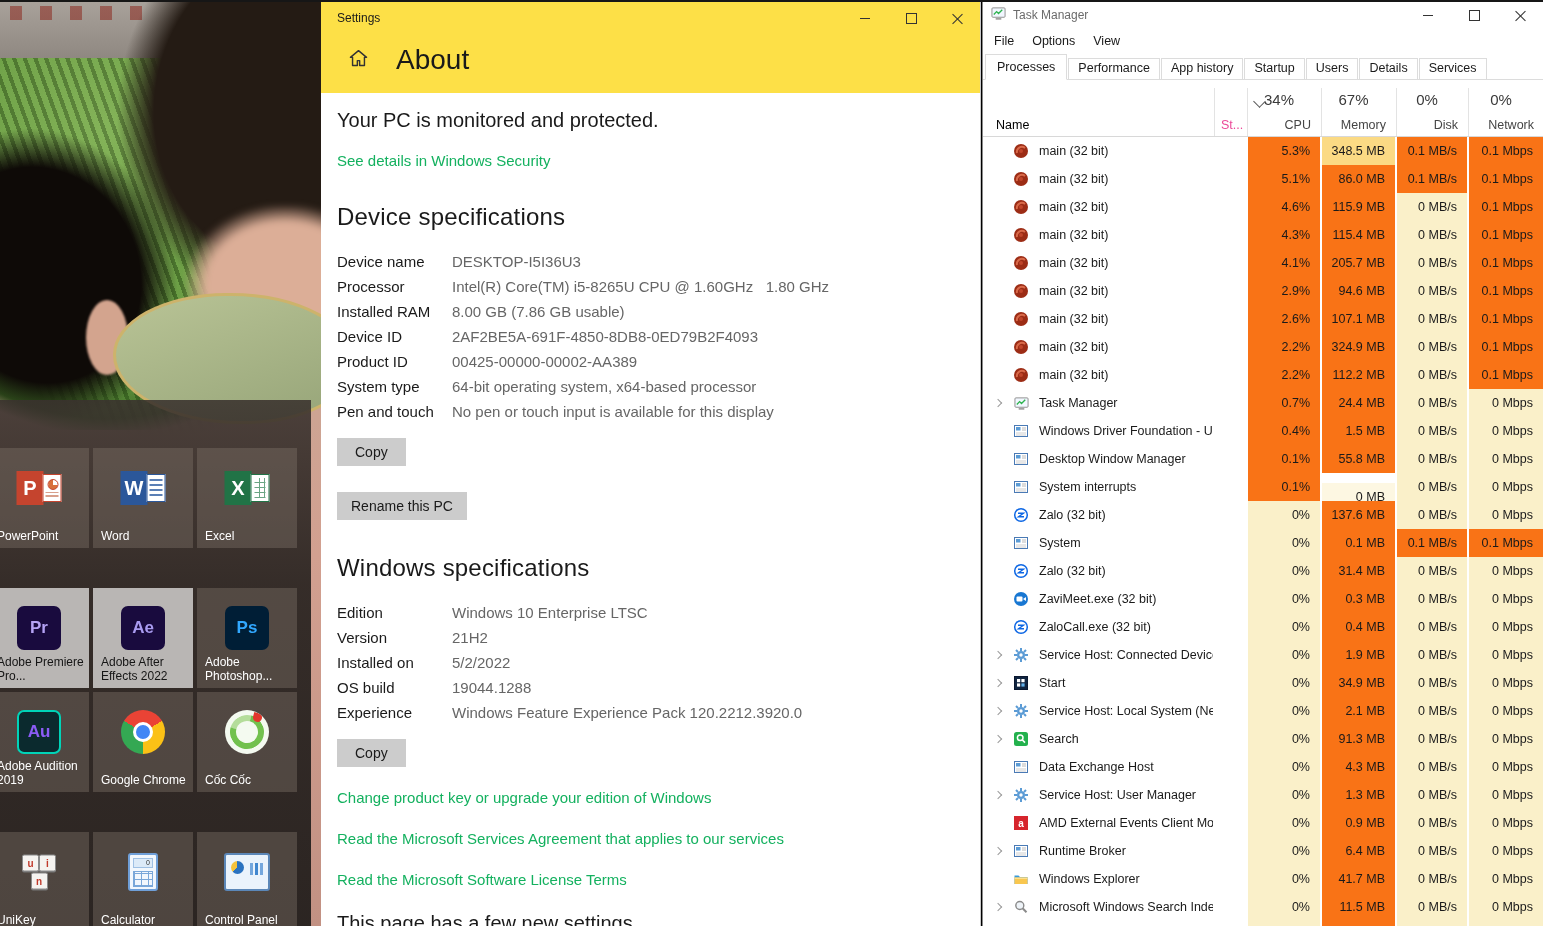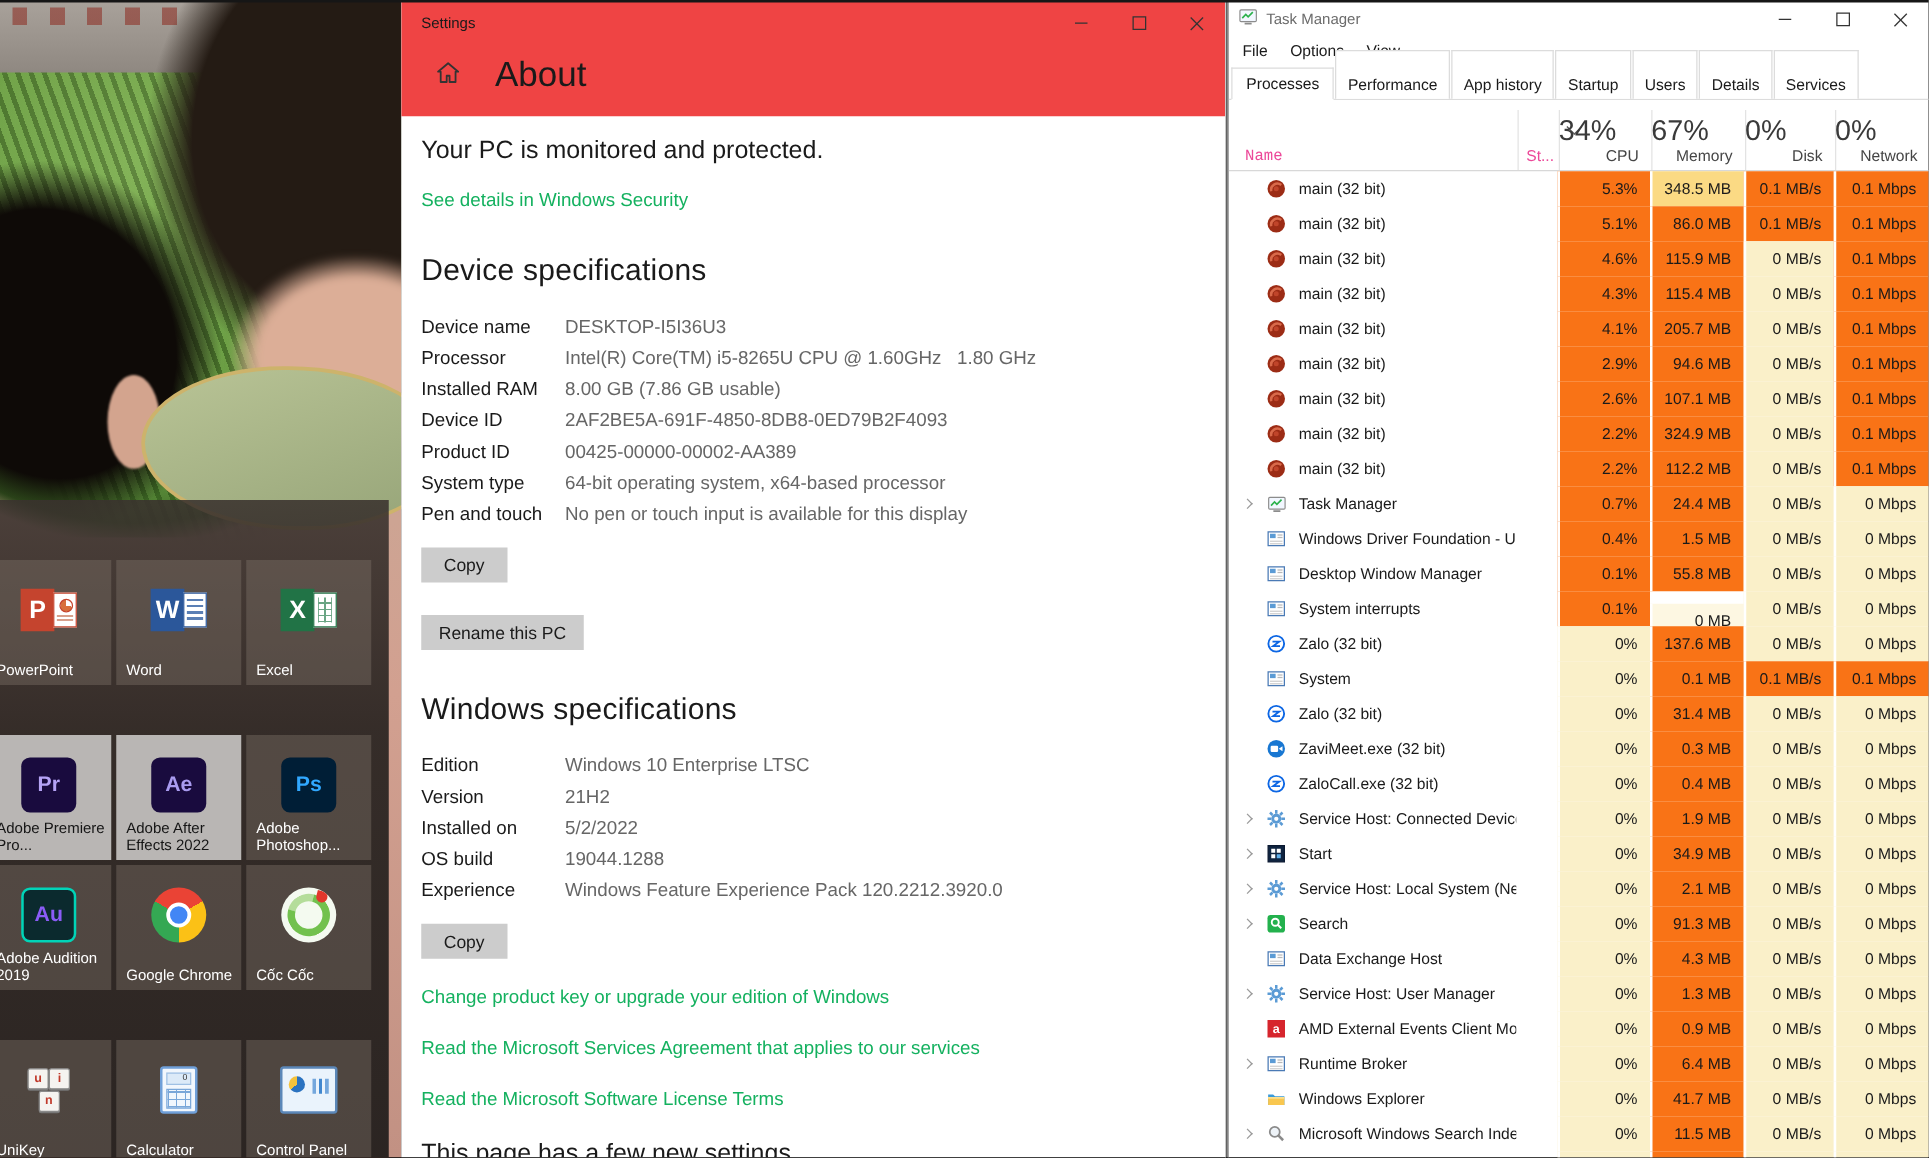--- a/index.html
+++ b/index.html
@@ -71,21 +71,21 @@
   .cap{width:46px;height:100%;display:flex;align-items:center;justify-content:center;}
   .ic-min{width:10px;height:1px;background:#333;}
   .ic-max{width:9px;height:9px;border:1px solid #333;}
   .ic-close{position:relative;width:11px;height:11px;}
   .ic-close::before,.ic-close::after{content:'';position:absolute;left:5px;top:-1px;width:1px;height:14px;background:#333;}
   .ic-close::before{transform:rotate(45deg);} .ic-close::after{transform:rotate(-45deg);}
 
   
   .settings{position:absolute;left:321px;top:0;width:660px;height:926px;background:#fff;overflow:hidden;
     color:#1a1a1a;font-size:15px;border-right:1px solid #c9c9c9;box-sizing:border-box;}
-  .s-header{height:93px;background:#ef4444;position:relative;}
+  .s-header{height:93px;background:#fde047;position:relative;}
   .s-titlebar{height:36px;display:flex;align-items:center;}
   .s-title{margin-left:16px;font-size:12px;}
   .caps{position:absolute;right:0;top:0;height:36px;display:flex;}
   .s-hero{display:flex;align-items:center;margin:8px 0 0 26px;gap:26px;}
   .s-page-title{font-size:28px;font-weight:300;}
   .s-content{padding-left:16px;}
   .p-hero{font-size:20px;margin:16px 0 0;}
   .green-link{color:#14b15f;font-size:15px;display:inline-block;margin-top:20px;text-decoration:none;}
   h2.s-sec{font-size:24px;font-weight:300;margin:34px 0 0;letter-spacing:.2px;}
   .spec{margin-top:18px;}
@@ -100,27 +100,27 @@
 
   
   .tm{position:absolute;left:982px;top:0;width:561px;height:926px;background:#fff;border-left:1px solid #8a8a8a;
     box-sizing:border-box;overflow:hidden;color:#1a1a1a;}
   .tm-titlebar{height:30px;display:flex;align-items:center;position:relative;}
   .tm-title{font-size:12px;color:#6b6b6b;margin-left:8px;display:flex;gap:7px;align-items:center;}
   .tm-caps{position:absolute;right:0;top:0;height:30px;display:flex;}
   .tm-menubar{display:flex;font-size:12.5px;height:22px;align-items:center;padding-left:2px;}
   .tm-menu-item{padding:0 9px;}
   .tm-tabs{display:flex;align-items:flex-end;height:27px;border-bottom:1px solid #dcdcdc;padding-left:2px;}
-  .tab{border:1px solid #dcdcdc;border-bottom:none;background:#fff;font-size:12.5px;padding:20px 9px 4px;margin-right:1px;}
+  .tab{border:1px solid #dcdcdc;border-bottom:none;background:#fff;font-size:12.5px;padding:2px 9px 4px;margin-right:1px;}
   .tab.active{padding:5px 11px 5px;margin-bottom:-1px;border-bottom:1px solid #fff;z-index:2;position:relative;}
   .tm-colhead{position:relative;height:48px;border-bottom:1px solid #d8d8d8;margin-top:8px;}
   .vline{position:absolute;top:0;bottom:0;width:1px;background:#e3e3e3;}
-  .name-label{position:absolute;left:13px;bottom:4px;font-size:12.5px;color:#ec4899;font-family:Liberation Mono, monospace;}
+  .name-label{position:absolute;left:13px;bottom:4px;font-size:12.5px;color:#000000;}
   .st-label{position:absolute;left:238px;bottom:4px;font-size:12.5px;color:#ec4899;}
-  .agg{position:absolute;top:3px;text-align:left;font-size:23px;color:#3a3a3a;box-sizing:border-box;padding-right:10px;}
+  .agg{position:absolute;top:3px;text-align:center;font-size:15px;color:#3a3a3a;box-sizing:border-box;padding-right:10px;}
   .agg-label{position:absolute;bottom:4px;text-align:right;font-size:12.5px;color:#454545;box-sizing:border-box;padding-right:10px;}
   .chev-d{position:absolute;left:272px;top:9px;width:8px;height:8px;border-left:1.5px solid #555;border-bottom:1.5px solid #555;transform:rotate(-45deg);}
   .rows{position:relative;}
   .prow{display:flex;height:28px;align-items:center;font-size:12.5px;}
   .p-exp{width:14px;margin-left:8px;flex:none;display:flex;justify-content:center;}
   .chev-r{width:5px;height:5px;border-top:1px solid #9a9a9a;border-right:1px solid #9a9a9a;transform:rotate(45deg);display:inline-block;}
   .p-icon{width:16px;height:16px;margin-left:8px;flex:none;display:flex;align-items:center;justify-content:center;}
   .p-name{margin-left:10px;flex:1;white-space:nowrap;overflow:hidden;}
   .p-status{width:33px;flex:none;}
   .p-cell{height:28px;box-sizing:border-box;border-left:2px solid #fff;display:flex;align-items:center;justify-content:flex-end;padding-right:10px;flex:none;}

